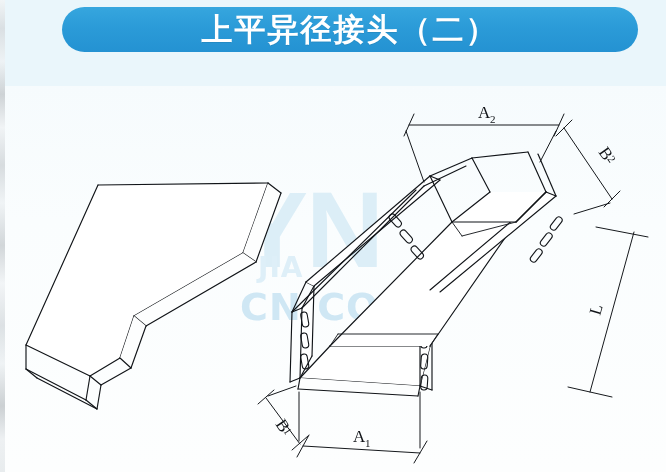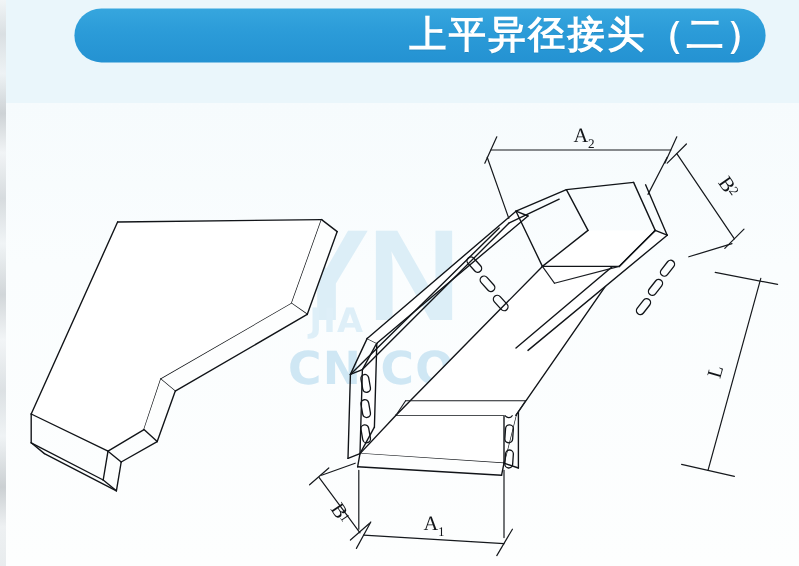--- a/index.html
+++ b/index.html
@@ -28,21 +28,21 @@
       #f2f5f6 0%, #d8dde0 6%, #eef2f4 13%, #c9ced1 20%, #f0f3f5 27%,
       #d3d8db 35%, #eff3f5 43%, #cdd2d5 52%, #f1f4f6 60%, #d9dee1 69%,
       #eef2f4 77%, #c6cbce 86%, #eceff1 93%, #e6eaec 100%);
     opacity:.9;
   }
   
   .banner{
     position:absolute;left:62px;top:7px;width:576px;height:45px;
     background:linear-gradient(180deg,#36a6de 0%,#2b9bd8 45%,#2492d2 100%);
     border-radius:23px;
-    display:flex;align-items:center;justify-content:flex-end;
+    display:flex;align-items:center;justify-content:center;
   }
   .banner-title{
     color:#ffffff;
     font-family:"DejaVu Sans","Liberation Sans",sans-serif;
     font-weight:700;
     font-size:31px;
     letter-spacing:2px;
     line-height:1;
     white-space:nowrap;
     text-shadow:0 1px 0 rgba(0,0,0,.08);

